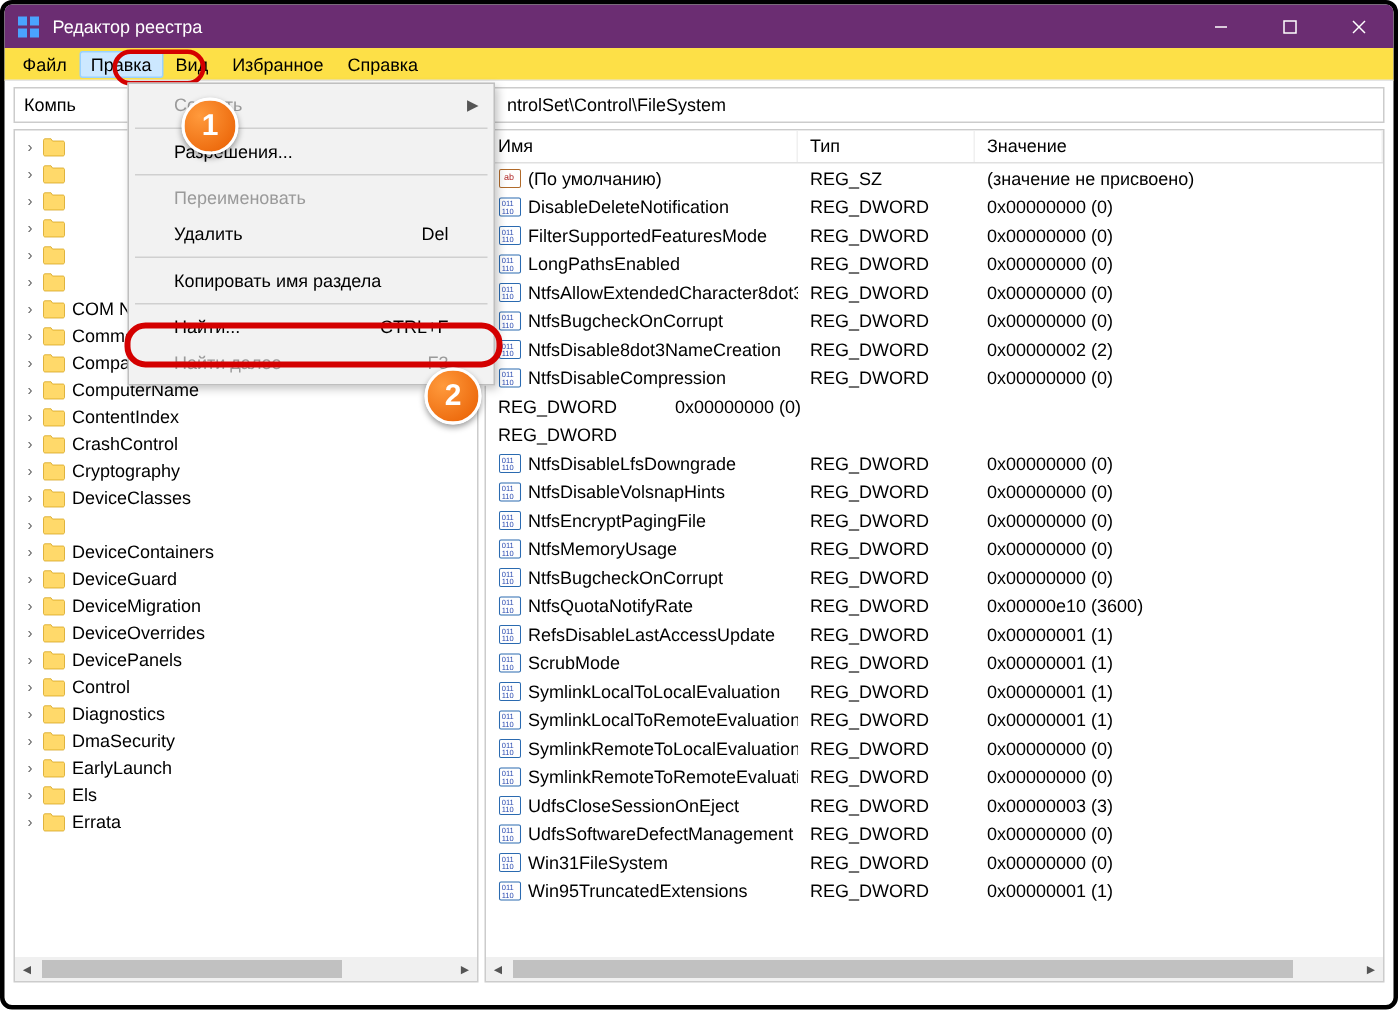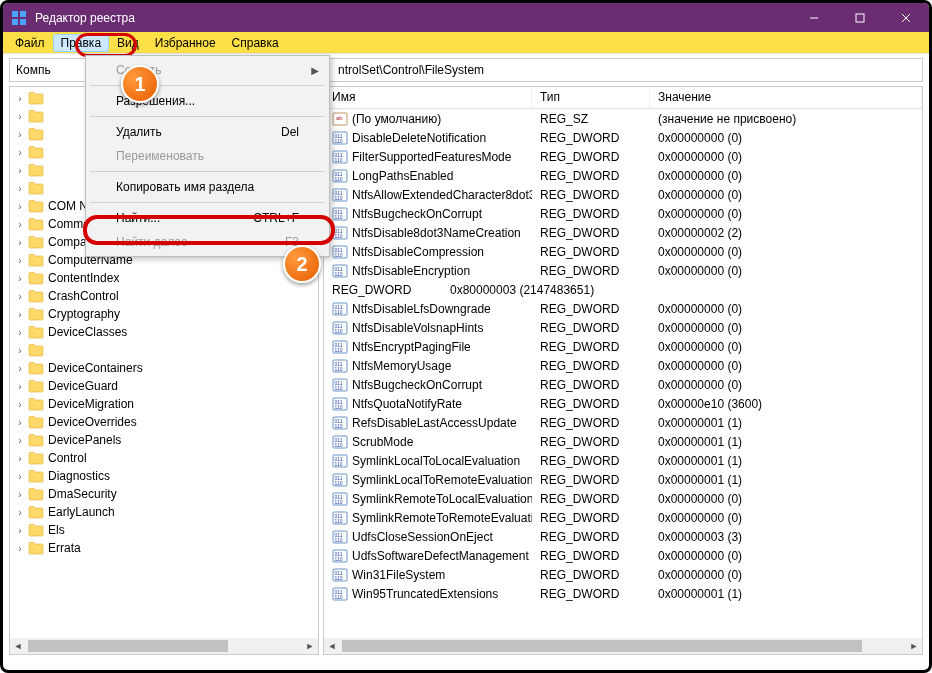--- a/index.html
+++ b/index.html
@@ -479,36 +479,25 @@
                 <text x="2.5" y="7.5" font-size="5" fill="#2a4ab0" font-family="Arial">011</text>
                 <text x="2.5" y="12.5" font-size="5" fill="#2a4ab0" font-family="Arial">110</text>
               </svg>
             </span>
             <span>NtfsDisableCompression</span>
           </div>
           <div class="cell cell-type">REG_DWORD</div>
           <div class="cell cell-value">0x00000000 (0)</div>
         </div>
         <div class="list-row">
-          <div class="cell cell-name">
-            <span class="vicon">
-              <svg viewBox="0 0 16 16">
-                <rect x="1" y="2" width="14" height="12" rx="1" fill="#fefefe" stroke="#2a6ab0" stroke-width="0.7"></rect>
-                <text x="2.5" y="7.5" font-size="5" fill="#2a4ab0" font-family="Arial">011</text>
-                <text x="2.5" y="12.5" font-size="5" fill="#2a4ab0" font-family="Arial">110</text>
-              </svg>
-            </span>
-            <span>NtfsDisableEncryption</span>
-          </div>
-          <div class="cell cell-type">REG_DWORD</div>
-          <div class="cell cell-value">0x00000000 (0)</div>
-        </div>
-        <div class="list-row">
-          <div class="cell cell-type">REG_DWORD</div>
-          <div class="cell cell-value">0x80000003 (2147483651)</div>
+          <div class="cell cell-type">REG_DWORD</div>
+          <div class="cell cell-value">0x00000000 (0)</div>
+        </div>
+        <div class="list-row">
+          <div class="cell cell-type">REG_DWORD</div>
         </div>
         <div class="list-row">
           <div class="cell cell-name">
             <span class="vicon">
               <svg viewBox="0 0 16 16">
                 <rect x="1" y="2" width="14" height="12" rx="1" fill="#fefefe" stroke="#2a6ab0" stroke-width="0.7"></rect>
                 <text x="2.5" y="7.5" font-size="5" fill="#2a4ab0" font-family="Arial">011</text>
                 <text x="2.5" y="12.5" font-size="5" fill="#2a4ab0" font-family="Arial">110</text>
               </svg>
             </span>
@@ -741,26 +730,26 @@
 <div class="dropdown">
   <div class="dmitem disabled">
     <span>Создать</span>
     <span class="sub">▶</span>
   </div>
   <div class="dmsep"></div>
   <div class="dmitem">
     <span>Разрешения...</span>
   </div>
   <div class="dmsep"></div>
+  <div class="dmitem disabled">
+    <span>Переименовать</span>
+  </div>
   <div class="dmitem">
     <span>Удалить</span>
     <span class="shortcut">Del</span>
-  </div>
-  <div class="dmitem disabled">
-    <span>Переименовать</span>
   </div>
   <div class="dmsep"></div>
   <div class="dmitem">
     <span>Копировать имя раздела</span>
   </div>
   <div class="dmsep"></div>
   <div class="dmitem">
     <span>Найти...</span>
     <span class="shortcut">CTRL+F</span>
   </div>

